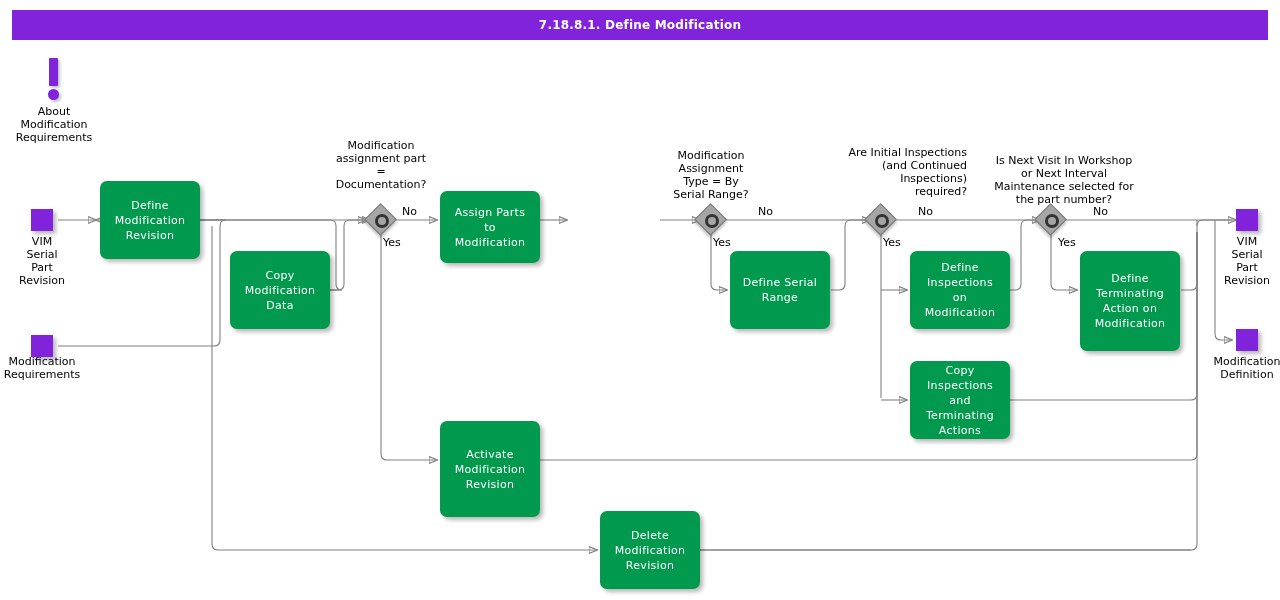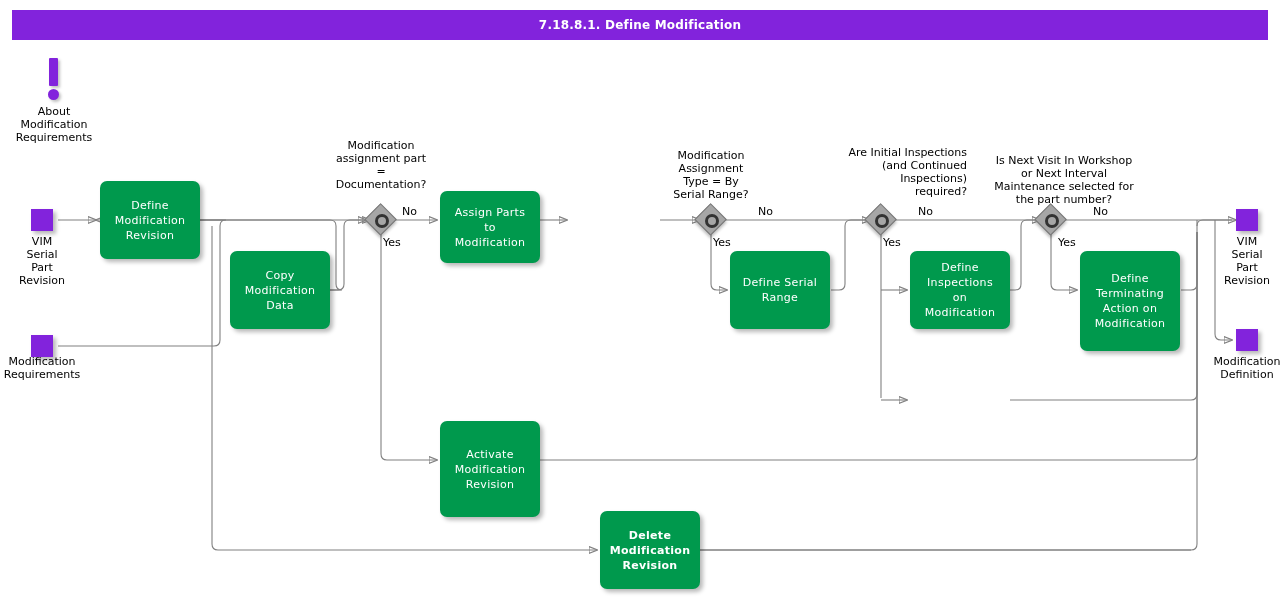--- a/index.html
+++ b/index.html
@@ -217,26 +217,27 @@
 
   <div class="node" style="left:230px;top:251px;width:100px;height:78px;">Copy Modification Data</div>
 
   <div class="node" style="left:440px;top:191px;width:100px;height:72px;">Assign Parts to Modification</div>
 
 
   <div class="node" style="left:730px;top:251px;width:100px;height:78px;">Define Serial Range</div>
 
   <div class="node" style="left:910px;top:251px;width:100px;height:78px;">Define Inspections on Modification</div>
 
+  <div class="node" style="left:910px;top:361px;width:100px;height:78px;">Copy Inspections and Terminating Actions</div>
 
   <div class="node" style="left:1080px;top:251px;width:100px;height:100px;">Define Terminating Action on Modification</div>
 
   <div class="node" style="left:440px;top:421px;width:100px;height:96px;">Activate Modification Revision</div>
 
-  <div class="node" style="left:600px;top:511px;width:100px;height:78px;font-weight:bold;">Delete Modification Revision</div>
+  <div class="node" style="left:600px;top:511px;width:100px;height:78px;">Delete Modification Revision</div>
 
   <div class="qlabel" style="left:311px;top:139px;width:140px;">
     <div>Modification</div>
     <div>assignment part</div>
     <div>=</div>
     <div>Documentation?</div>
   </div>
   <div class="decision" style="left:366px;top:205px;">
     <div class="dia"></div>
     <div class="ring"></div>

